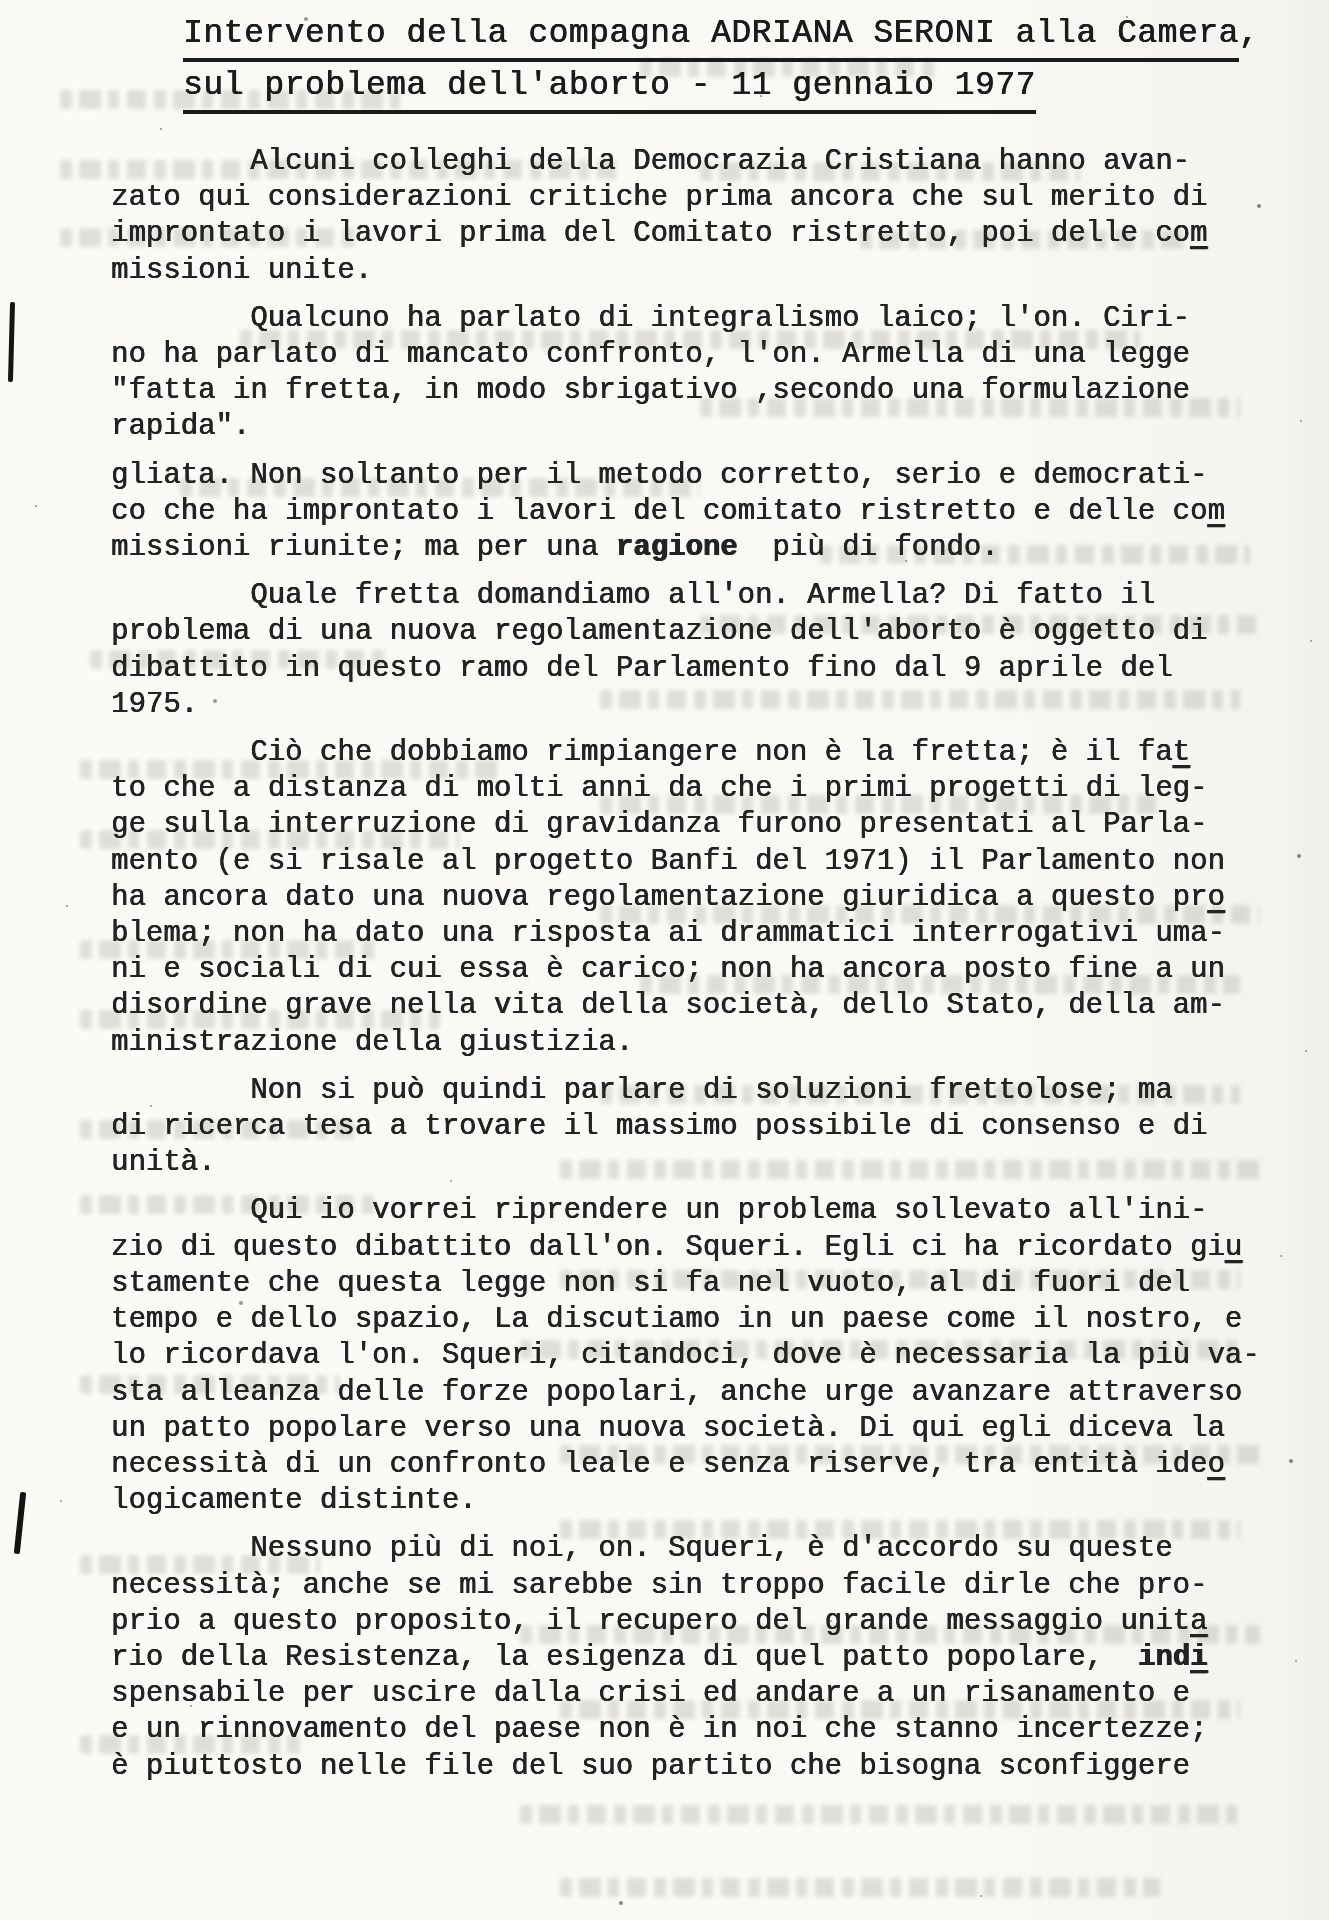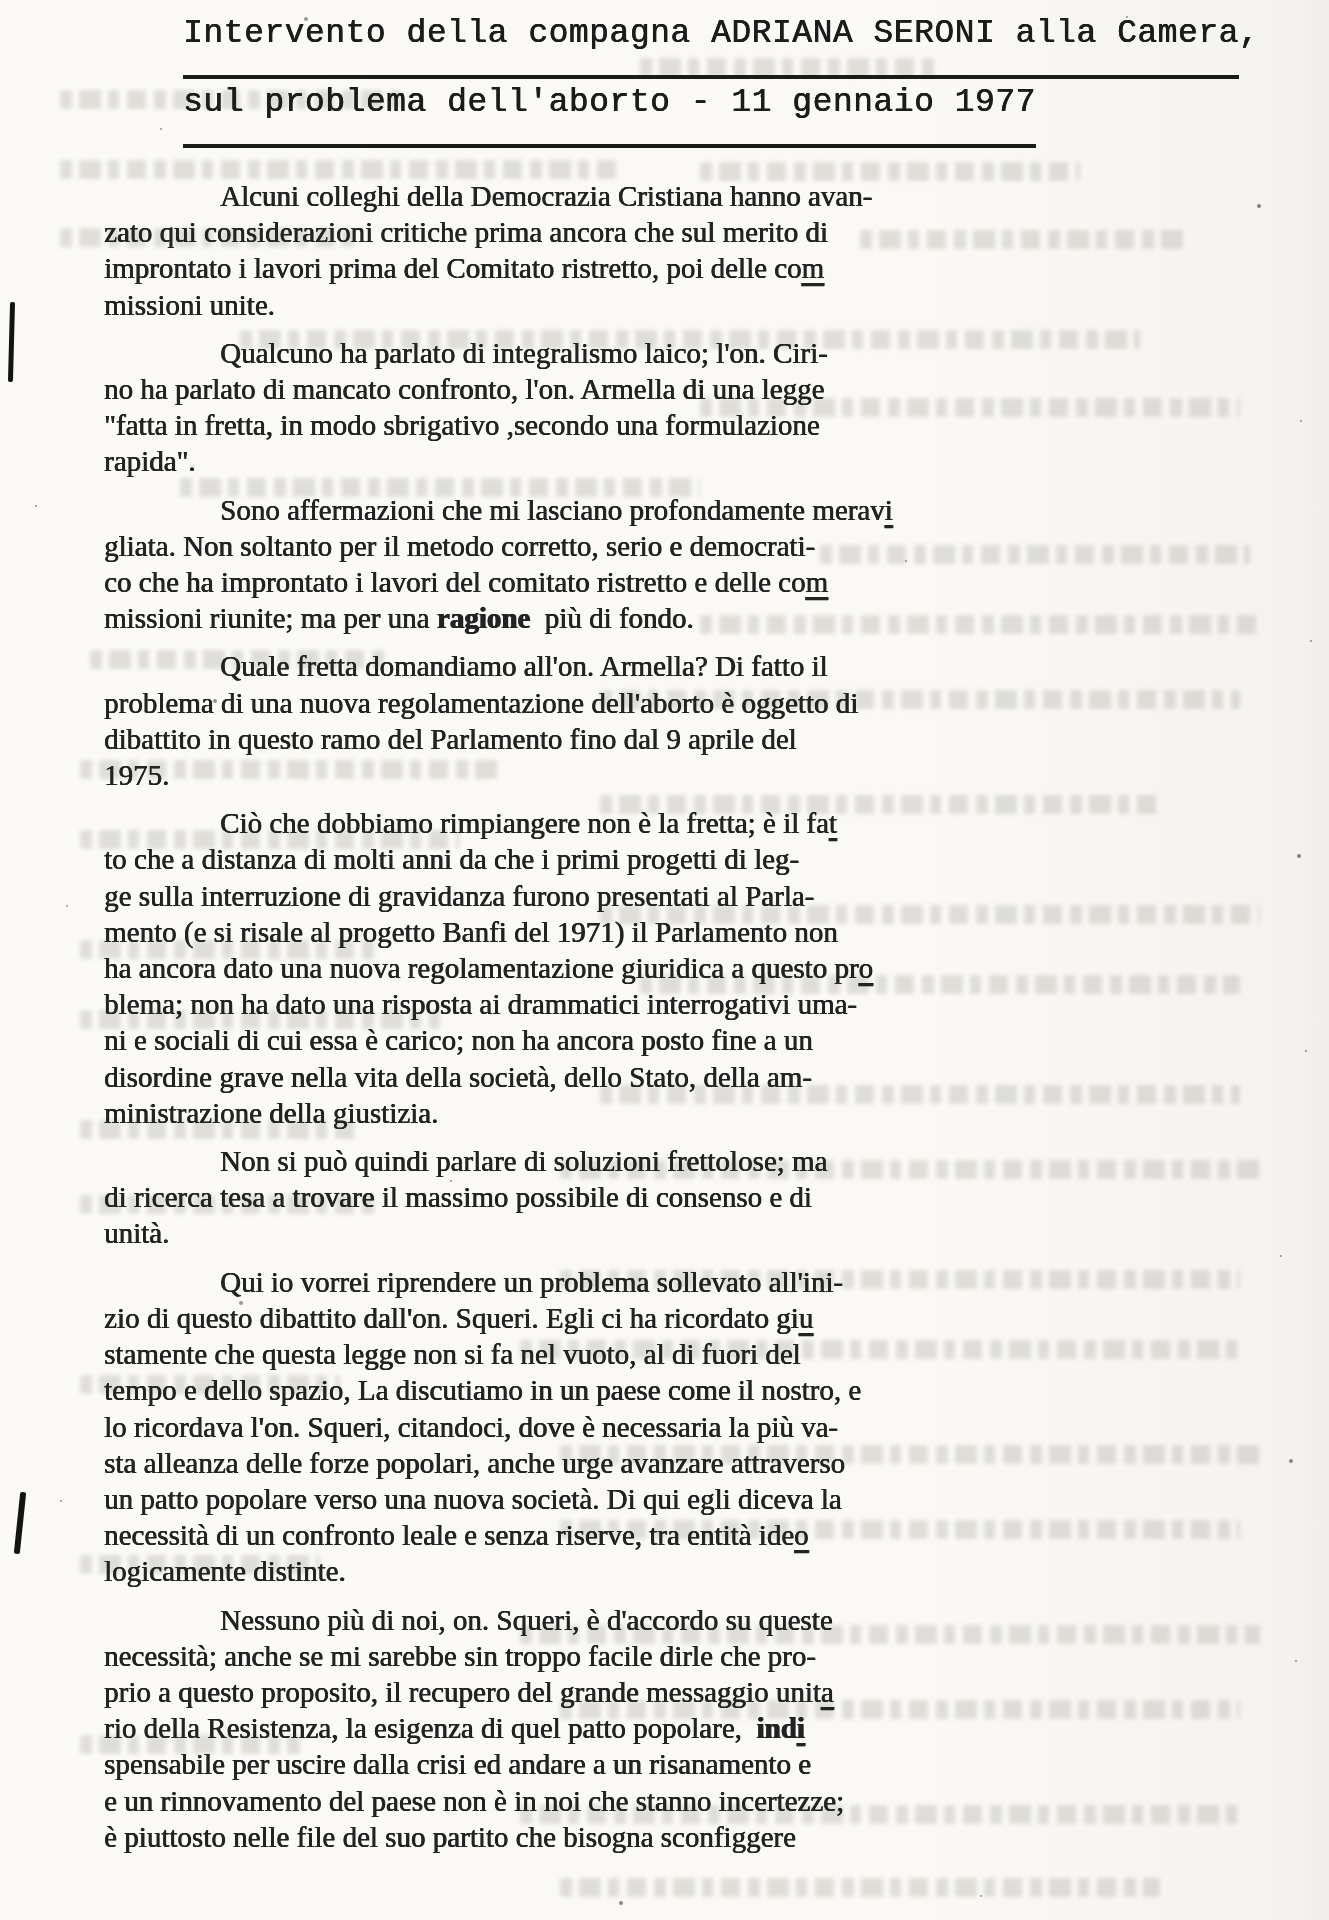--- a/index.html
+++ b/index.html
@@ -77,25 +77,24 @@
   }
   .title-line {
     font-size: 33px;
     line-height: 47px;
     white-space: pre;
     letter-spacing: 0.5px;
   }
   .t-underline {
     display: inline-block;
     border-bottom: 4px solid #1b1b1b;
-    padding-bottom: 18px;
+    padding-bottom: 1px;
   }
   .doc-body p {
-    margin: 0 0 12px 9px;
-    font-family: Liberation Serif, serif;
+    margin: 0 0 12px 16px;
   }
   .line {
     display: block;
     white-space: pre;
     font-size: 29px;
     line-height: 36.2px;
   }
   .line.first { padding-left: 8ch; }
   .u-end {
     text-decoration: underline;
@@ -168,21 +167,20 @@
           <span class="line"><span>improntato i lavori prima del Comitato ristretto, poi delle co</span><span class="u-end">m</span></span>
           <span class="line"><span>missioni unite.</span></span>
         </p>
         <p>
           <span class="line first"><span>Qualcuno ha parlato di integralismo laico; l'on. Ciri-</span></span>
           <span class="line"><span>no ha parlato di mancato confronto, l'on. Armella di una legge</span></span>
           <span class="line"><span>"fatta in fretta, in modo sbrigativo ,secondo una formulazione</span></span>
           <span class="line"><span>rapida".</span></span>
         </p>
         <p>
-          <span class="line first"><span>Sono affermazioni che mi lasciano profondamente merav</span><span class="u-end">i</span></span>
           <span class="line"><span>gliata. Non soltanto per il metodo corretto, serio e democrati-</span></span>
           <span class="line"><span>co che ha improntato i lavori del comitato ristretto e delle co</span><span class="u-end">m</span></span>
           <span class="line"><span>missioni riunite; ma per una </span><span class="strike-bold">ragione</span><span>  più di fondo.</span></span>
         </p>
         <p>
           <span class="line first"><span>Quale fretta domandiamo all'on. Armella? Di fatto il</span></span>
           <span class="line"><span>problema di una nuova regolamentazione dell'aborto è oggetto di</span></span>
           <span class="line"><span>dibattito in questo ramo del Parlamento fino dal 9 aprile del</span></span>
           <span class="line"><span>1975.</span></span>
         </p>

